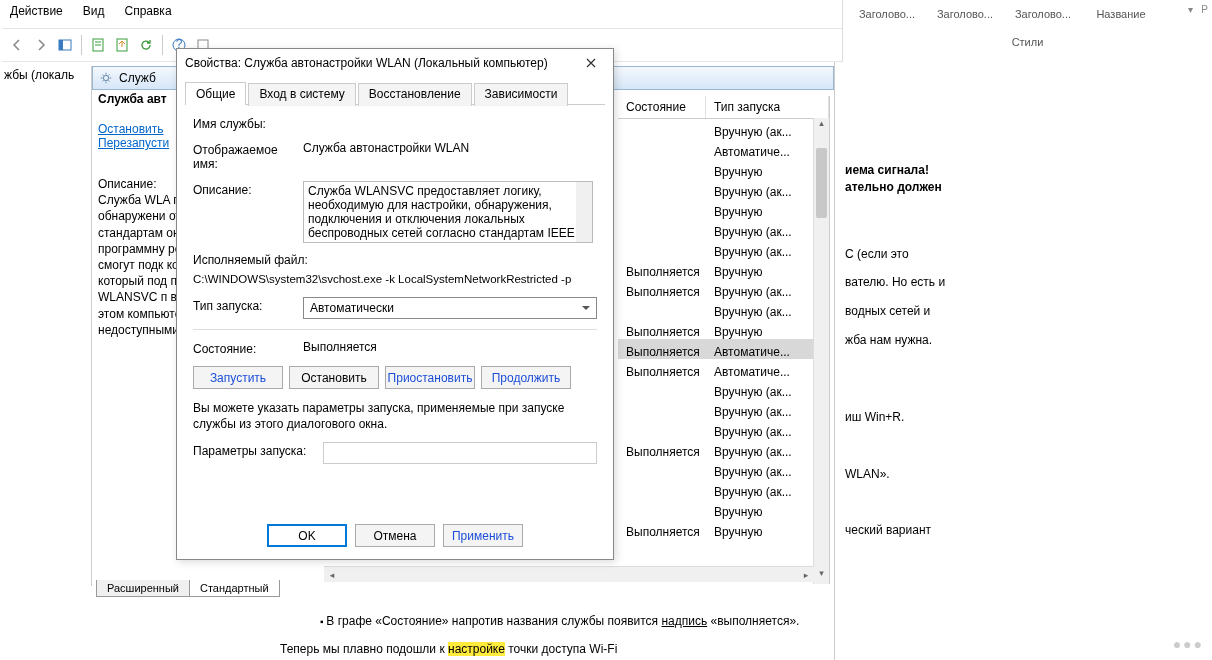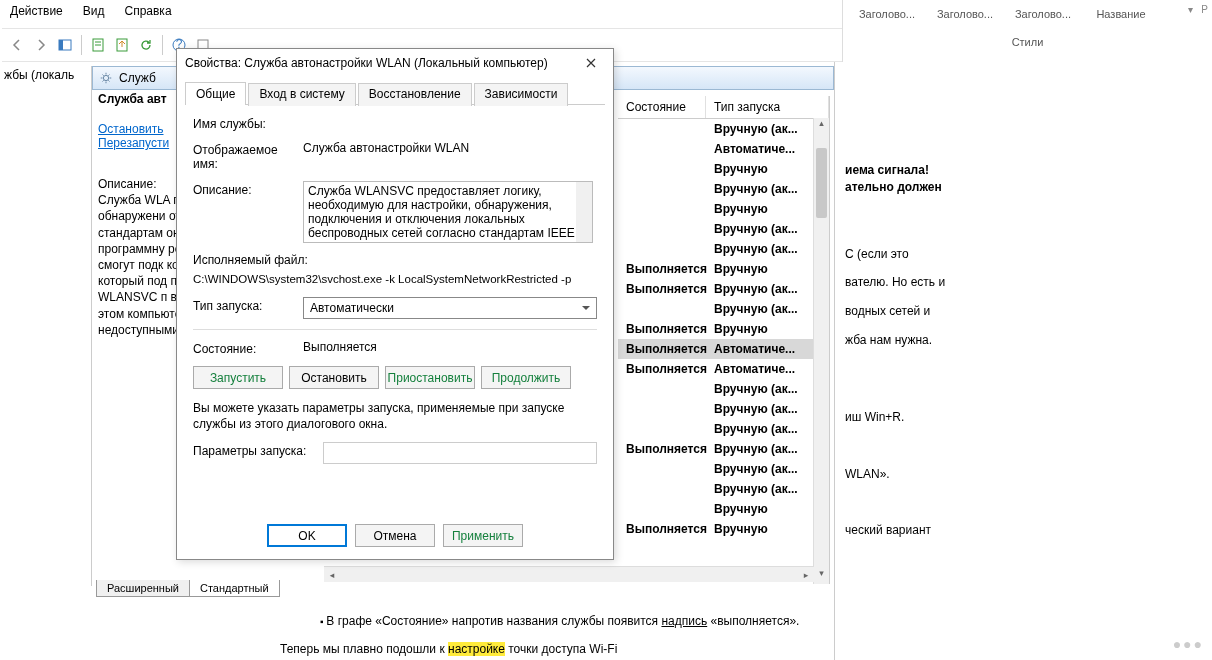--- a/index.html
+++ b/index.html
@@ -40,21 +40,21 @@
 .b-tab { border: 1px solid #999; border-top: none; padding: 2px 10px; background: #fff; font-size: 11px; margin-right: -1px; }
 .b-tab.active { background: #fff; }
 .b-tab.inactive { background: #f0f0f0; }
 
 
 .svc-cols { position: absolute; top: 96px; left: 618px; width: 212px; height: 488px; border-right: 1px solid #ccc; overflow: hidden; }
 .col-headers { display: flex; border-bottom: 1px solid #ccc; background: #fff; }
 .col-h { padding: 4px 8px; border-right: 1px solid #e0e0e0; font-size: 12px; }
 .col-status { width: 88px; flex-shrink: 0; }
 .col-startup { flex: 1; }
-.svc-row { display: flex; height: 20px; align-items: center; font-size: 12px; font-weight: bold; }
+.svc-row { display: flex; height: 20px; align-items: flex-end; font-size: 12px; }
 .svc-row .col-status { padding-left: 8px; }
 .svc-row .col-startup { padding-left: 8px; white-space: nowrap; overflow: hidden; }
 .svc-row.sel { background: #d8d8d8; }
 .svc-scroll { position: absolute; right: 0; top: 22px; bottom: 0; width: 16px; background: #f0f0f0; border-left: 1px solid #ddd; }
 .svc-thumb { position: absolute; left: 2px; right: 2px; top: 30px; height: 70px; background: #c8c8c8; border-radius: 2px; }
 .svc-arrow { position: absolute; left: 0; right: 0; height: 16px; text-align: center; font-size: 9px; color: #666; }
 .hscroll { position: absolute; left: 324px; bottom: 78px; width: 490px; height: 16px; background: #f0f0f0; border-top: 1px solid #ddd; }
 .hscroll .harrow { position: absolute; top: 0; width: 16px; height: 16px; text-align: center; font-size: 9px; color: #666; line-height: 16px; }
 
 
@@ -80,21 +80,21 @@
 .dlg-label { width: 110px; flex-shrink: 0; padding-top: 2px; }
 .dlg-value { flex: 1; }
 .svc-name-val { background: #0078d7; color: #fff; padding: 0 2px; display: inline-block; }
 .desc-box { width: 290px; height: 62px; border: 1px solid #bbb; padding: 2px 4px; font-size: 11.5px; overflow: hidden; position: relative; }
 .desc-box-scroll { position: absolute; right: 0; top: 0; bottom: 0; width: 16px; background: #f0f0f0; }
 .select-box { width: 312px; height: 22px; border: 1px solid #888; display: flex; align-items: center; padding: 0 6px; position: relative; }
 .select-box::after { content: ""; position: absolute; right: 6px; top: 8px; border: 4px solid transparent; border-top-color: #555; }
 .hr { border: none; border-top: 1px solid #ddd; margin: 8px 0 10px 0; }
 .btn-row { display: flex; gap: 6px; margin: 6px 0 12px 0; }
 .dlg-btn { width: 90px; height: 23px; border: 1px solid #aaa; background: #f4f4f4; font-size: 12px; cursor: default; }
-.dlg-btn:disabled, .dlg-btn.disabled { color: #15803d; background: #f4f4f4; }
+.dlg-btn:disabled, .dlg-btn.disabled { color: #1d4ed8; background: #f4f4f4; }
 .param-input { width: 276px; height: 22px; border: 1px solid #ccc; padding: 0 4px; }
 .dlg-footer { position: absolute; bottom: 12px; left: 0; right: 0; display: flex; justify-content: center; gap: 8px; }
 .dlg-footer .dlg-btn { width: 80px; }
 .ok-btn { border: 2px solid #0078d7; background: #fff; }
 .note-text { font-size: 12px; margin: 6px 0 10px 0; line-height: 1.3; }
 .exe-path { font-size: 11.5px; }
 
 
 .wm { position: absolute; right: 8px; bottom: 8px; color: #ccc; letter-spacing: 2px; font-size: 14px; }
 </style>

